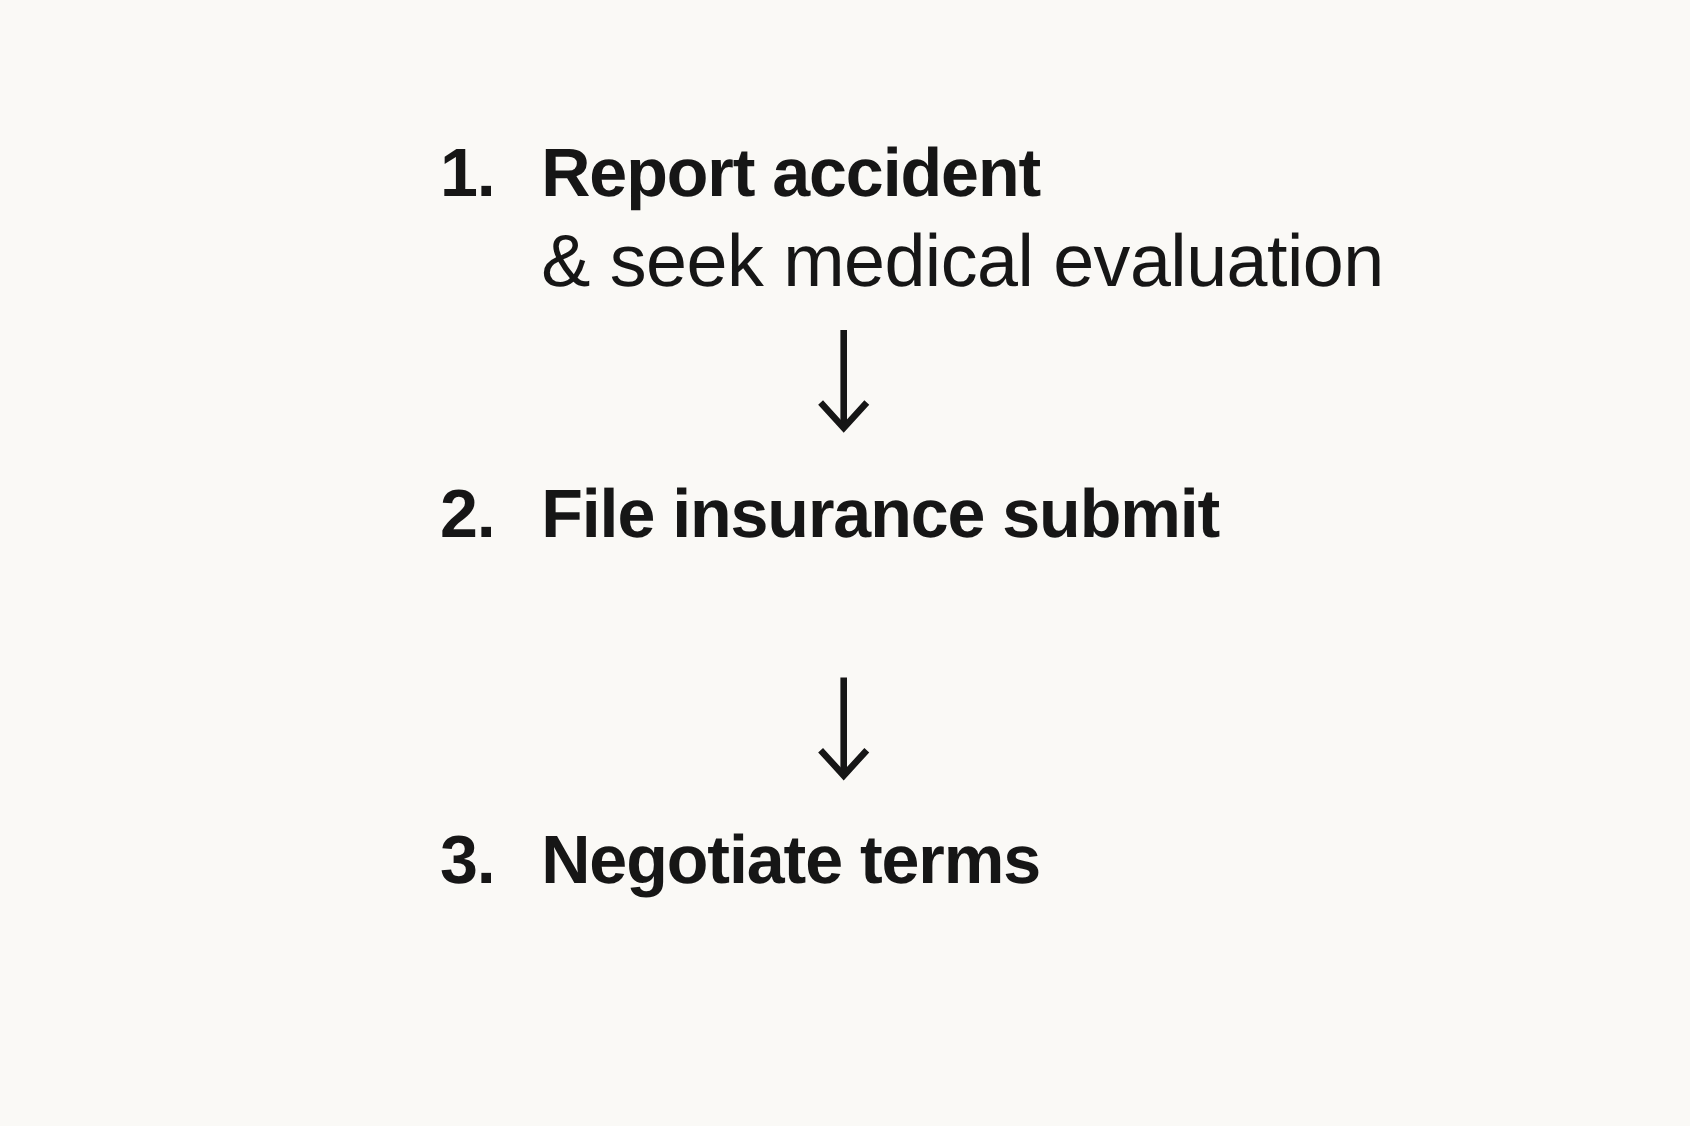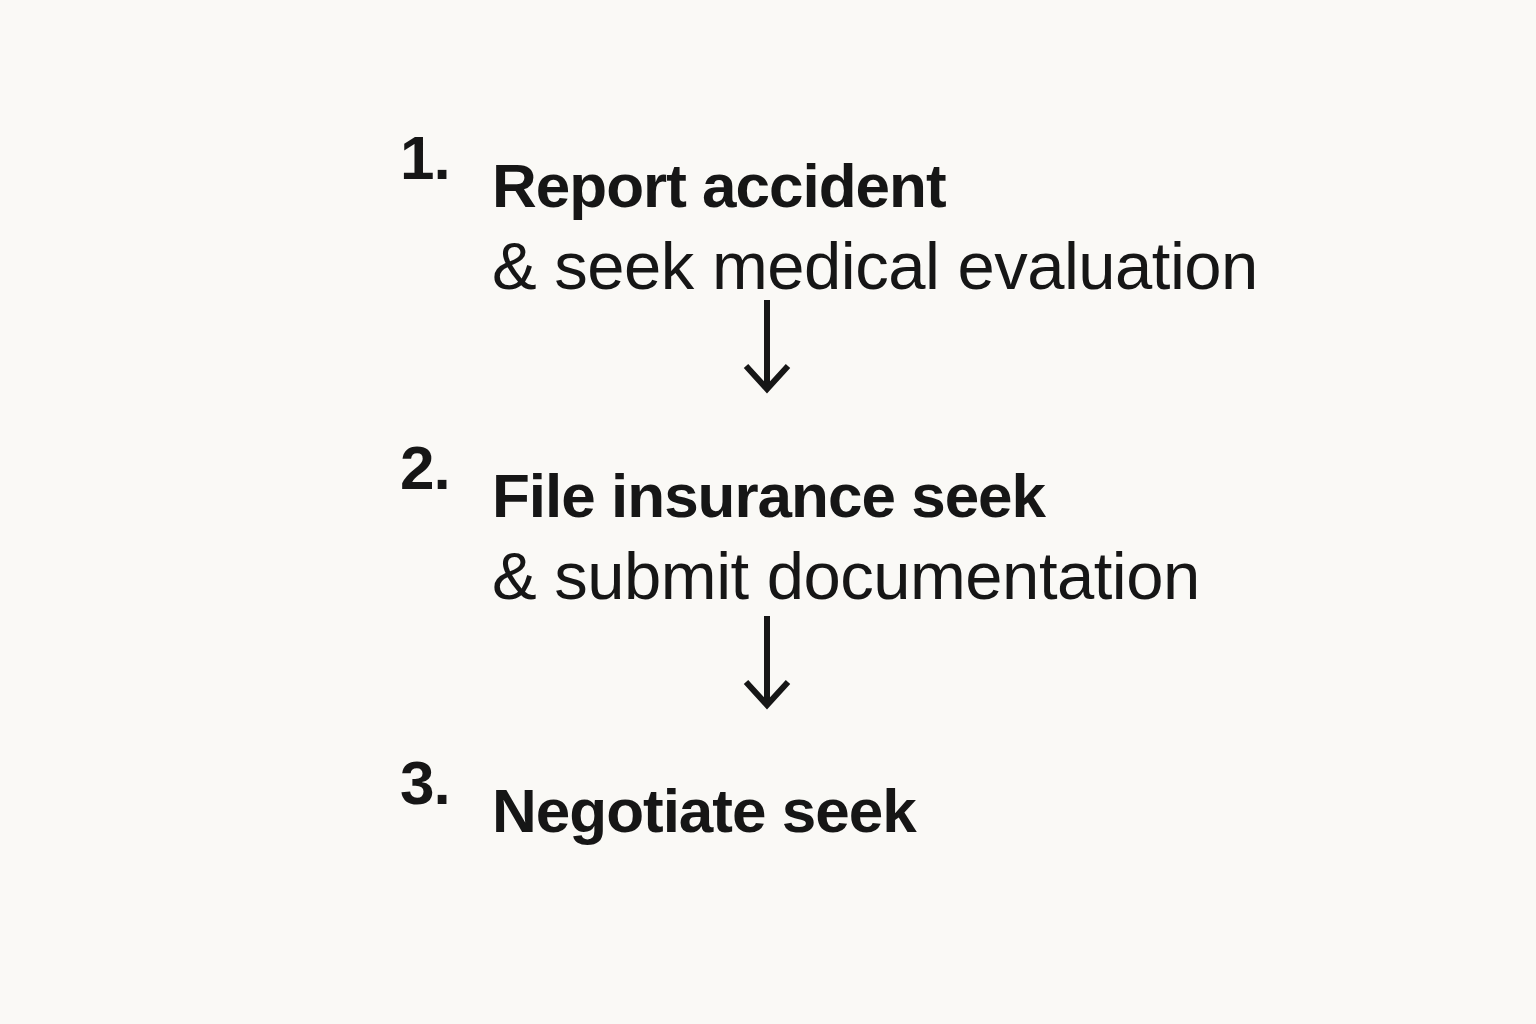--- a/index.html
+++ b/index.html
@@ -29,21 +29,20 @@
     width: 92px;
     flex: 0 0 92px;
     font-size: 62px;
     line-height: 80px;
     font-weight: 700;
     letter-spacing: -1px;
   }
   .step-lines {
     display: flex;
     flex-direction: column;
-    margin-top: 28px;
   }
   .step-title {
     font-size: 62px;
     line-height: 80px;
     font-weight: 700;
     letter-spacing: -1px;
     white-space: nowrap;
   }
   .step-subtitle {
     font-size: 67px;
@@ -90,32 +89,31 @@
   <div class="arrow" id="arrow-1">
     <svg viewBox="0 0 60 100" aria-hidden="true">
       <line class="stroke" x1="30" y1="3" x2="30" y2="91"></line>
       <polyline class="stroke" points="9,69 30,92 51,69"></polyline>
     </svg>
   </div>
 
   <div class="step" id="step-2">
     <div class="step-number">2.</div>
     <div class="step-lines">
-      <div class="step-title">File insurance seek</div>
-      <div class="step-subtitle">&amp; submit documentation</div>
+      <div class="step-title">File insurance submit</div>
     </div>
   </div>
 
   <div class="arrow" id="arrow-2">
     <svg viewBox="0 0 60 100" aria-hidden="true">
       <line class="stroke" x1="30" y1="3" x2="30" y2="91"></line>
       <polyline class="stroke" points="9,69 30,92 51,69"></polyline>
     </svg>
   </div>
 
   <div class="step" id="step-3">
     <div class="step-number">3.</div>
     <div class="step-lines">
-      <div class="step-title">Negotiate seek</div>
+      <div class="step-title">Negotiate terms</div>
     </div>
   </div>
 
 </div>
 
 </body></html>

